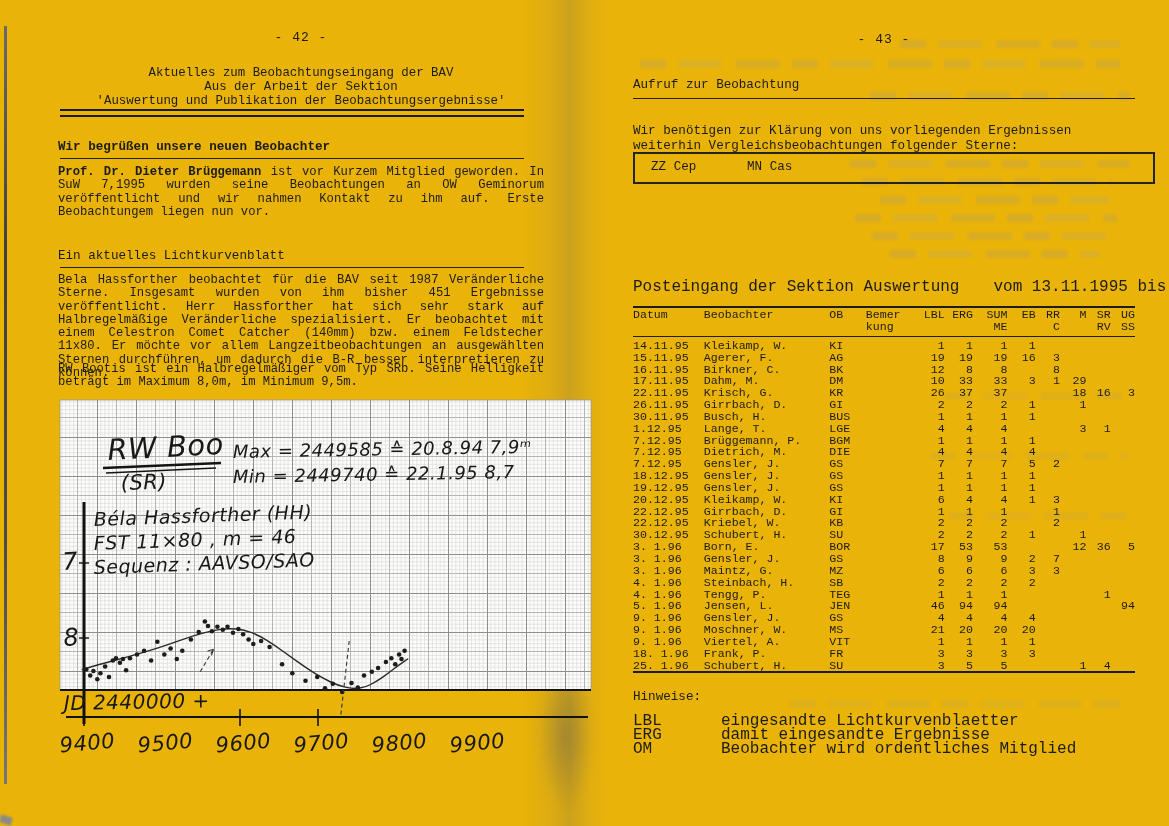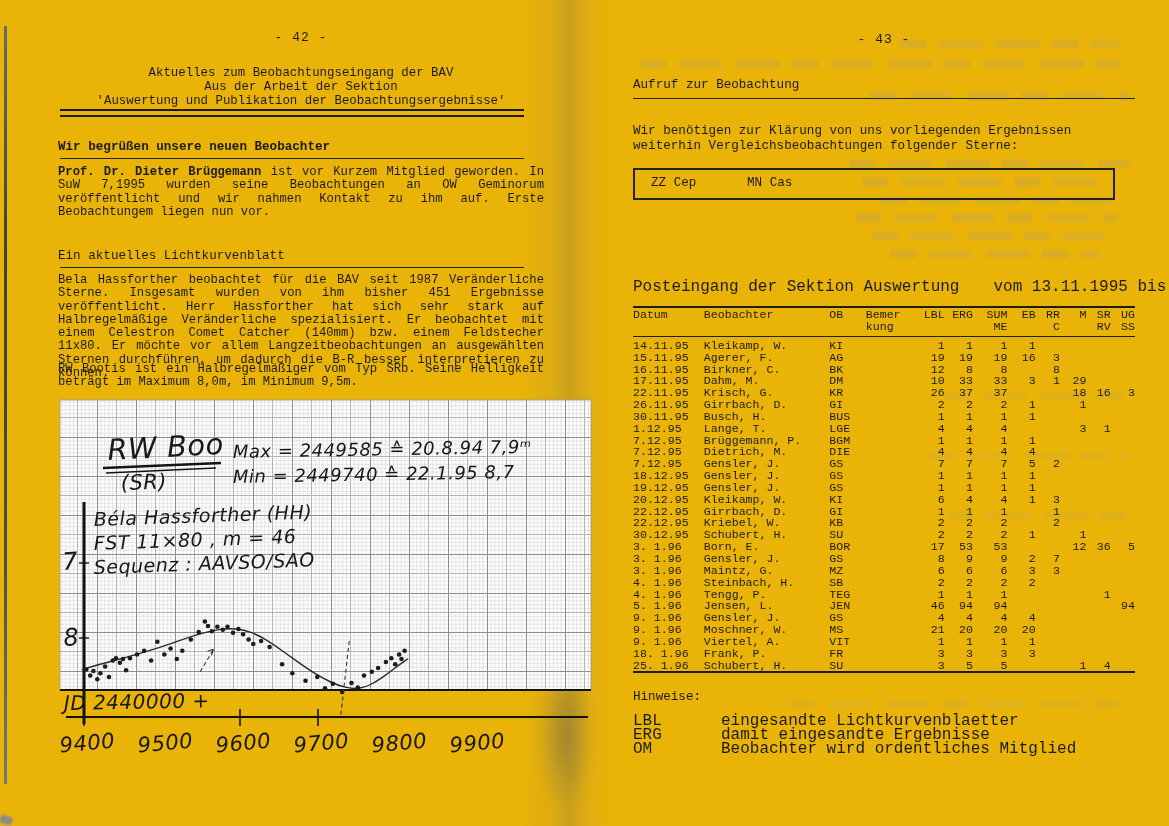--- a/index.html
+++ b/index.html
@@ -198,21 +198,21 @@
 
   <section class="abs rightcol">
     <div class="l-abs pgnum" style="top:32px;">- 43 -</div>
 
     <div class="l-abs h-sec" style="top:78px;">Aufruf zur Beobachtung</div>
     <div class="l-abs hrule" style="top:98px;width:502px;"></div>
 
     <p class="l-abs rpara" style="top:124px;margin:0;">Wir benötigen zur Klärung von uns vorliegenden Ergebnissen
 weiterhin Vergleichsbeobachtungen folgender Sterne:</p>
 
-    <div class="l-abs stars-box" style="top:168px;">
+    <div class="l-abs stars-box" style="top:152px;padding-left:40px;">
       <span style="left:16px;">ZZ Cep</span>
       <span style="left:112px;">MN Cas</span>
     </div>
 
     <div class="l-abs post-line" style="top:278px;"><span>Posteingang der Sektion Auswertung</span><span style="display:inline-block;width:34px;"></span><span>vom 13.11.1995 bis 25.01.1996</span></div>
 
     <table class="obs l-abs" style="top:306px;">
       <colgroup>
         <col style="width:70px">
           <col style="width:124px">

